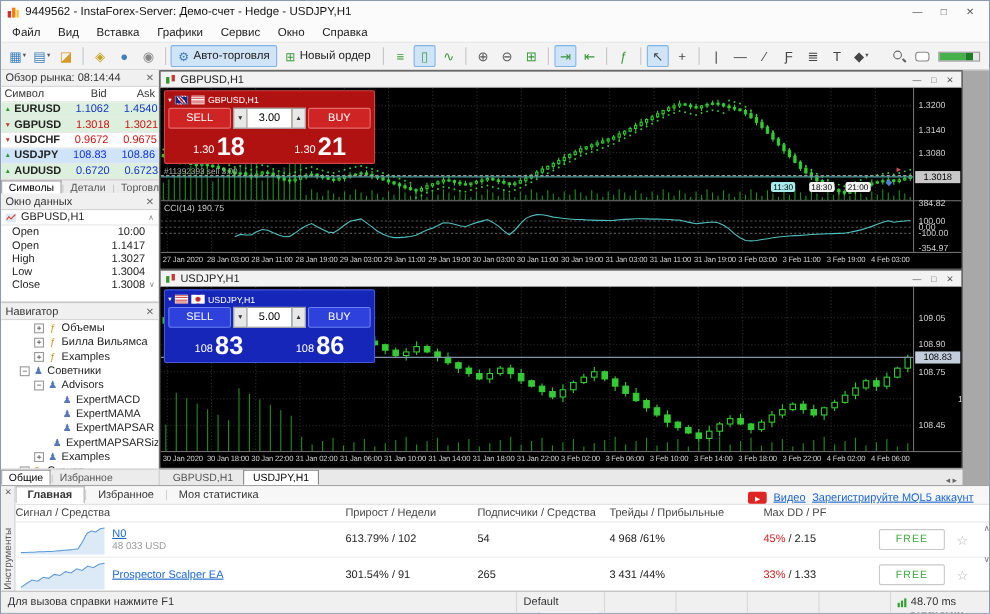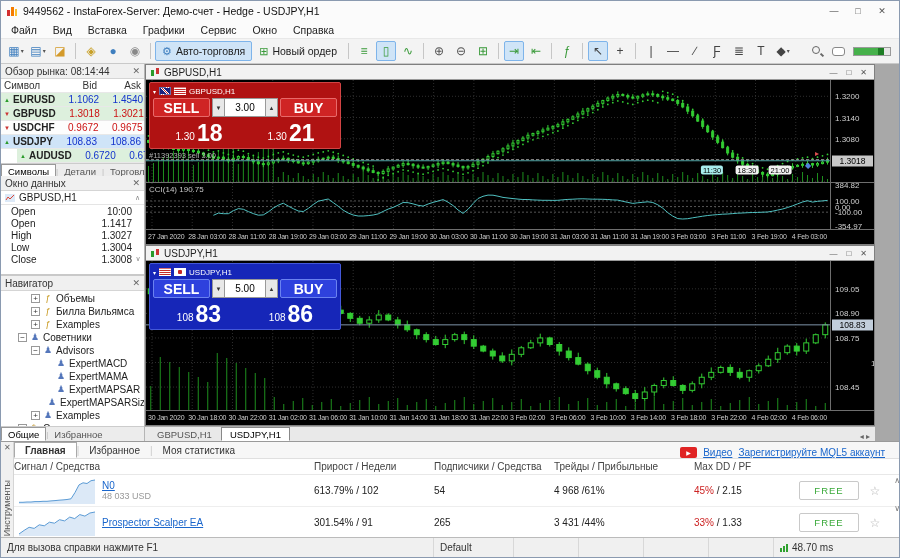--- a/index.html
+++ b/index.html
@@ -69,21 +69,21 @@
 
 .ocp{position:absolute;left:3px;top:2px;width:192px;z-index:6;padding:2px 3px 3px;border-radius:2px}
 .ocp.red{background:#b01212;border:1px solid #d24444}
 .ocp.blue{background:#1626b8;border:1px solid #4458d8}
 .ocp-head{display:flex;align-items:center;gap:3px;height:12px;font-size:8px;color:#fff}
 .flag{width:12px;height:8px;flex:none;border:1px solid rgba(255,255,255,.35)}
 .flag.gb{background:linear-gradient(45deg,#1a237e 38%,#fff 38%,#fff 44%,#c62828 44%,#c62828 56%,#fff 56%,#fff 62%,#1a237e 62%)}
 .flag.us{background:repeating-linear-gradient(0deg,#c62828 0 1px,#fff 1px 2px)}
 .flag.jp{background:radial-gradient(circle at 50% 50%,#c62828 0 2px,#fff 2.5px)}
 .ocp-mid{display:flex;gap:2px;height:19px;margin-top:1px}
-.ocp-btn{flex:1;display:flex;align-items:center;justify-content:center;font-size:14px;font-weight:bold;color:#fff;border-radius:2px}
+.ocp-btn{flex:1;display:flex;align-items:center;justify-content:center;font-size:10px;font-weight:normal;color:#fff;border-radius:2px}
 .red .ocp-btn{background:#cf2424;border:1px solid #e86a6a}
 .blue .ocp-btn{background:#2e41dd;border:1px solid #6a82f0}
 .spin{display:flex;width:66px;flex:none}
 .spin-btn{width:13px;background:#e8e8e8;color:#333;font-size:6px;display:flex;align-items:center;justify-content:center;border:1px solid #999}
 .spin-val{flex:1;background:#fff;color:#000;font-size:10px;display:flex;align-items:center;justify-content:center;border-top:1px solid #999;border-bottom:1px solid #999}
 .ocp-prices{display:flex;height:27px;margin-top:1px}
 .ocp-price{flex:1;display:flex;align-items:flex-end;justify-content:center;gap:2px;color:#fff;padding-bottom:1px}
 .p-small{font-size:10px;line-height:1;padding-bottom:2px}
 .p-big{font-size:23px;font-weight:bold;line-height:.9}
 .chart-tabstrip{position:absolute;left:0;bottom:0;width:730px;height:15px;background:#e9e9e9;border-top:1px solid #aaa;display:flex;align-items:flex-end;padding-left:3px;font-size:9.5px}
@@ -295,21 +295,21 @@
               <span class="mw-num" style="color: rgb(204, 20, 20);">0.9675</span>
             </div>
             <div class="mw-grid" style="background: rgb(207, 228, 248);">
               <span class="mw-sym">
                 <span style="font-size: 6px; color: rgb(42, 154, 42);">▲</span>
                 <span>USDJPY</span>
               </span>
               <span class="mw-num" style="color: rgb(20, 52, 204);">108.83</span>
               <span class="mw-num" style="color: rgb(20, 52, 204);">108.86</span>
             </div>
-            <div class="mw-grid" style="background: rgb(221, 240, 221); margin-left: 16px;">
+            <div class="mw-grid" style="background: rgb(221, 240, 221);">
               <span class="mw-sym">
                 <span style="font-size: 6px; color: rgb(42, 154, 42);">▲</span>
                 <span>AUDUSD</span>
               </span>
               <span class="mw-num" style="color: rgb(20, 52, 204);">0.6720</span>
               <span class="mw-num" style="color: rgb(20, 52, 204);">0.6723</span>
             </div>
           </div>
         <div class="mw-tabs" id="mw-tabs">
             <span class="ltab active">Символы</span>
@@ -1559,21 +1559,21 @@
         <span>Эксперты</span>
       </span>
       <span class="bsep">|</span>
       <span class="btab">
         <span>Журнал</span>
       </span>
       <span class="btabs-right">Тестер стратегий</span>
     </div>
 
   <div class="statusbar" id="statusbar">
-      <span class="scell" style="width: 433px;">Для вызова справки нажмите F1</span>
+      <span class="scell" style="width: 469px;">Для вызова справки нажмите F1</span>
       <span class="scell" style="width: 80px;">Default</span>
       <span class="scell" style="width: 65px;"></span>
       <span class="scell" style="width: 65px;"></span>
       <span class="scell" style="width: 65px;"></span>
       <span class="scell" style="width: 65px;"></span>
       <span class="scell" style="flex: 1 1 0%; border-right: none;">
         <span class="sig-bars">
           <span class="sbar" style="height: 4px;"></span>
           <span class="sbar" style="height: 6px;"></span>
           <span class="sbar" style="height: 8px;"></span>

